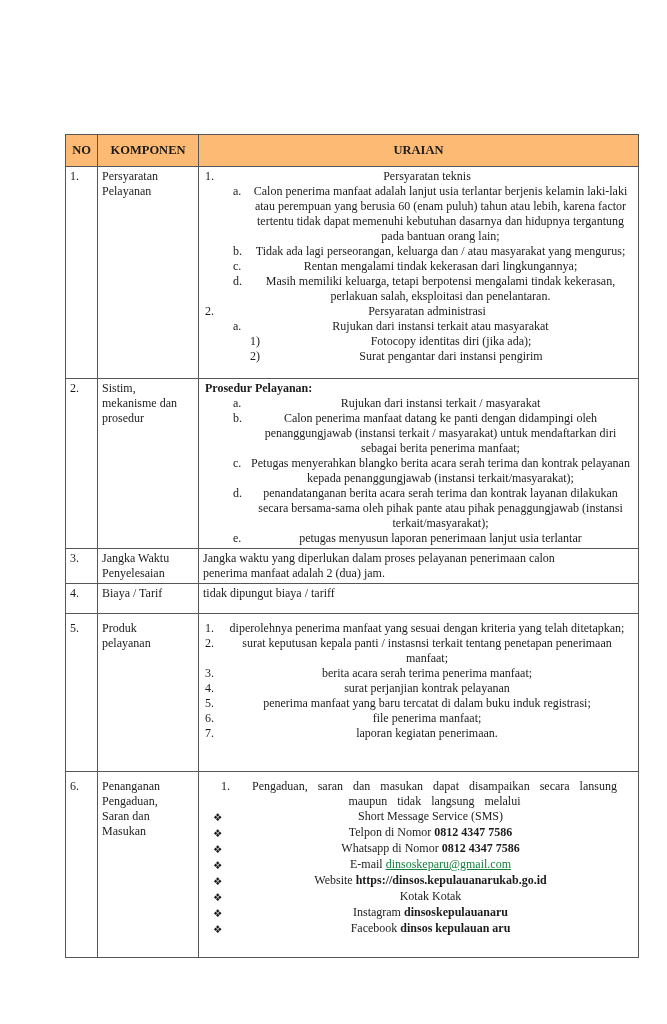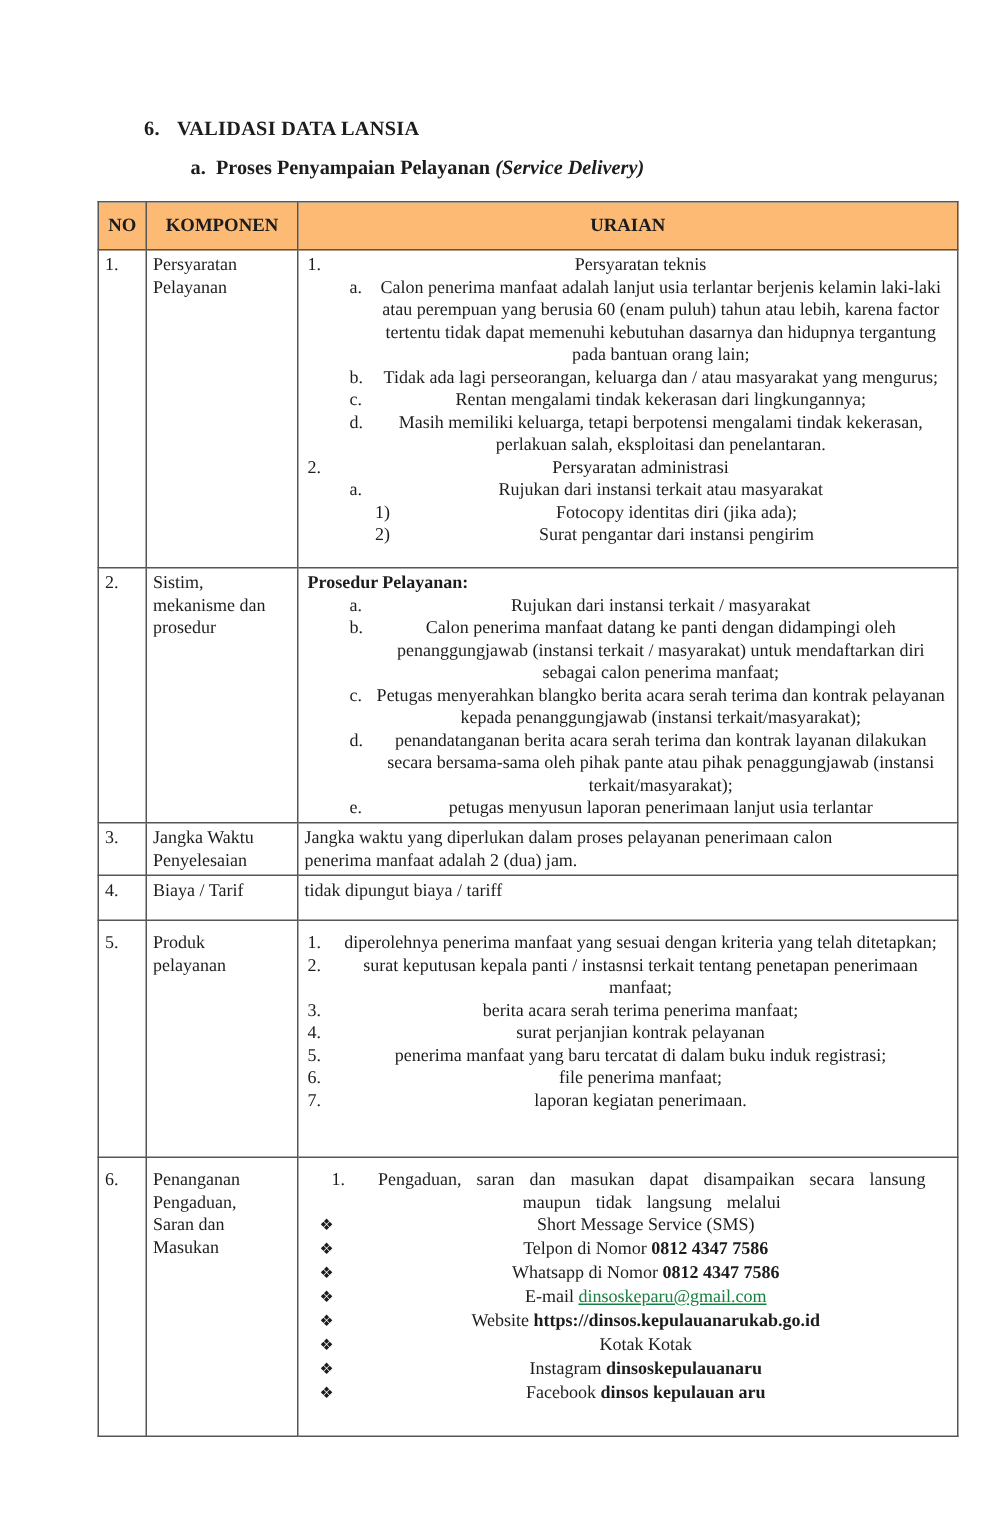--- a/index.html
+++ b/index.html
@@ -71,26 +71,20 @@
   .bul .m { width:16px; font-family:"DejaVu Sans",sans-serif; font-size:10.5px; padding-top:1px; }
   .b { font-weight:bold; }
   a.link { color:#15803d; text-decoration:underline; cursor:pointer; }
   .row3text { max-width:382px; }
 </style>
 </head>
 <body>
 
 <div class="page">
 
-  <div class="heading">
-    <span class="hnum">6.</span><span>VALIDASI DATA LANSIA</span>
-  </div>
-  <div class="subheading">
-    <span class="snum">a.</span><span>Proses Penyampaian Pelayanan</span> <span class="it">(Service Delivery)</span>
-  </div>
 
   <table class="doc">
     <colgroup>
         <col style="width:32px">
         <col style="width:101px">
         <col style="width:440px">
       </colgroup>
     <thead>
       <tr class="hrow">
         <th>NO</th>
@@ -150,21 +144,21 @@
 mekanisme dan
 prosedur</td>
         <td>
           <div class="r2title">Prosedur Pelayanan:</div>
           <div class="li lvl2">
             <span class="m">a.</span>
             <span class="t">Rujukan dari instansi terkait / masyarakat</span>
           </div>
           <div class="li lvl2">
             <span class="m">b.</span>
-            <span class="t just">Calon penerima manfaat datang ke panti dengan didampingi oleh penanggungjawab (instansi terkait / masyarakat) untuk mendaftarkan diri sebagai calon penerima manfaat;</span>
+            <span class="t just">Calon penerima manfaat datang ke panti dengan didampingi oleh penanggungjawab (instansi terkait / masyarakat) untuk mendaftarkan diri sebagai berita penerima manfaat;</span>
           </div>
           <div class="li lvl2">
             <span class="m">c.</span>
             <span class="t just">Petugas menyerahkan blangko berita acara serah terima dan kontrak pelayanan kepada penanggungjawab (instansi terkait/masyarakat);</span>
           </div>
           <div class="li lvl2">
             <span class="m">d.</span>
             <span class="t just">penandatanganan berita acara serah terima dan kontrak layanan dilakukan secara bersama-sama oleh pihak pante atau pihak penaggungjawab (instansi terkait/masyarakat);</span>
           </div>
           <div class="li lvl2">

